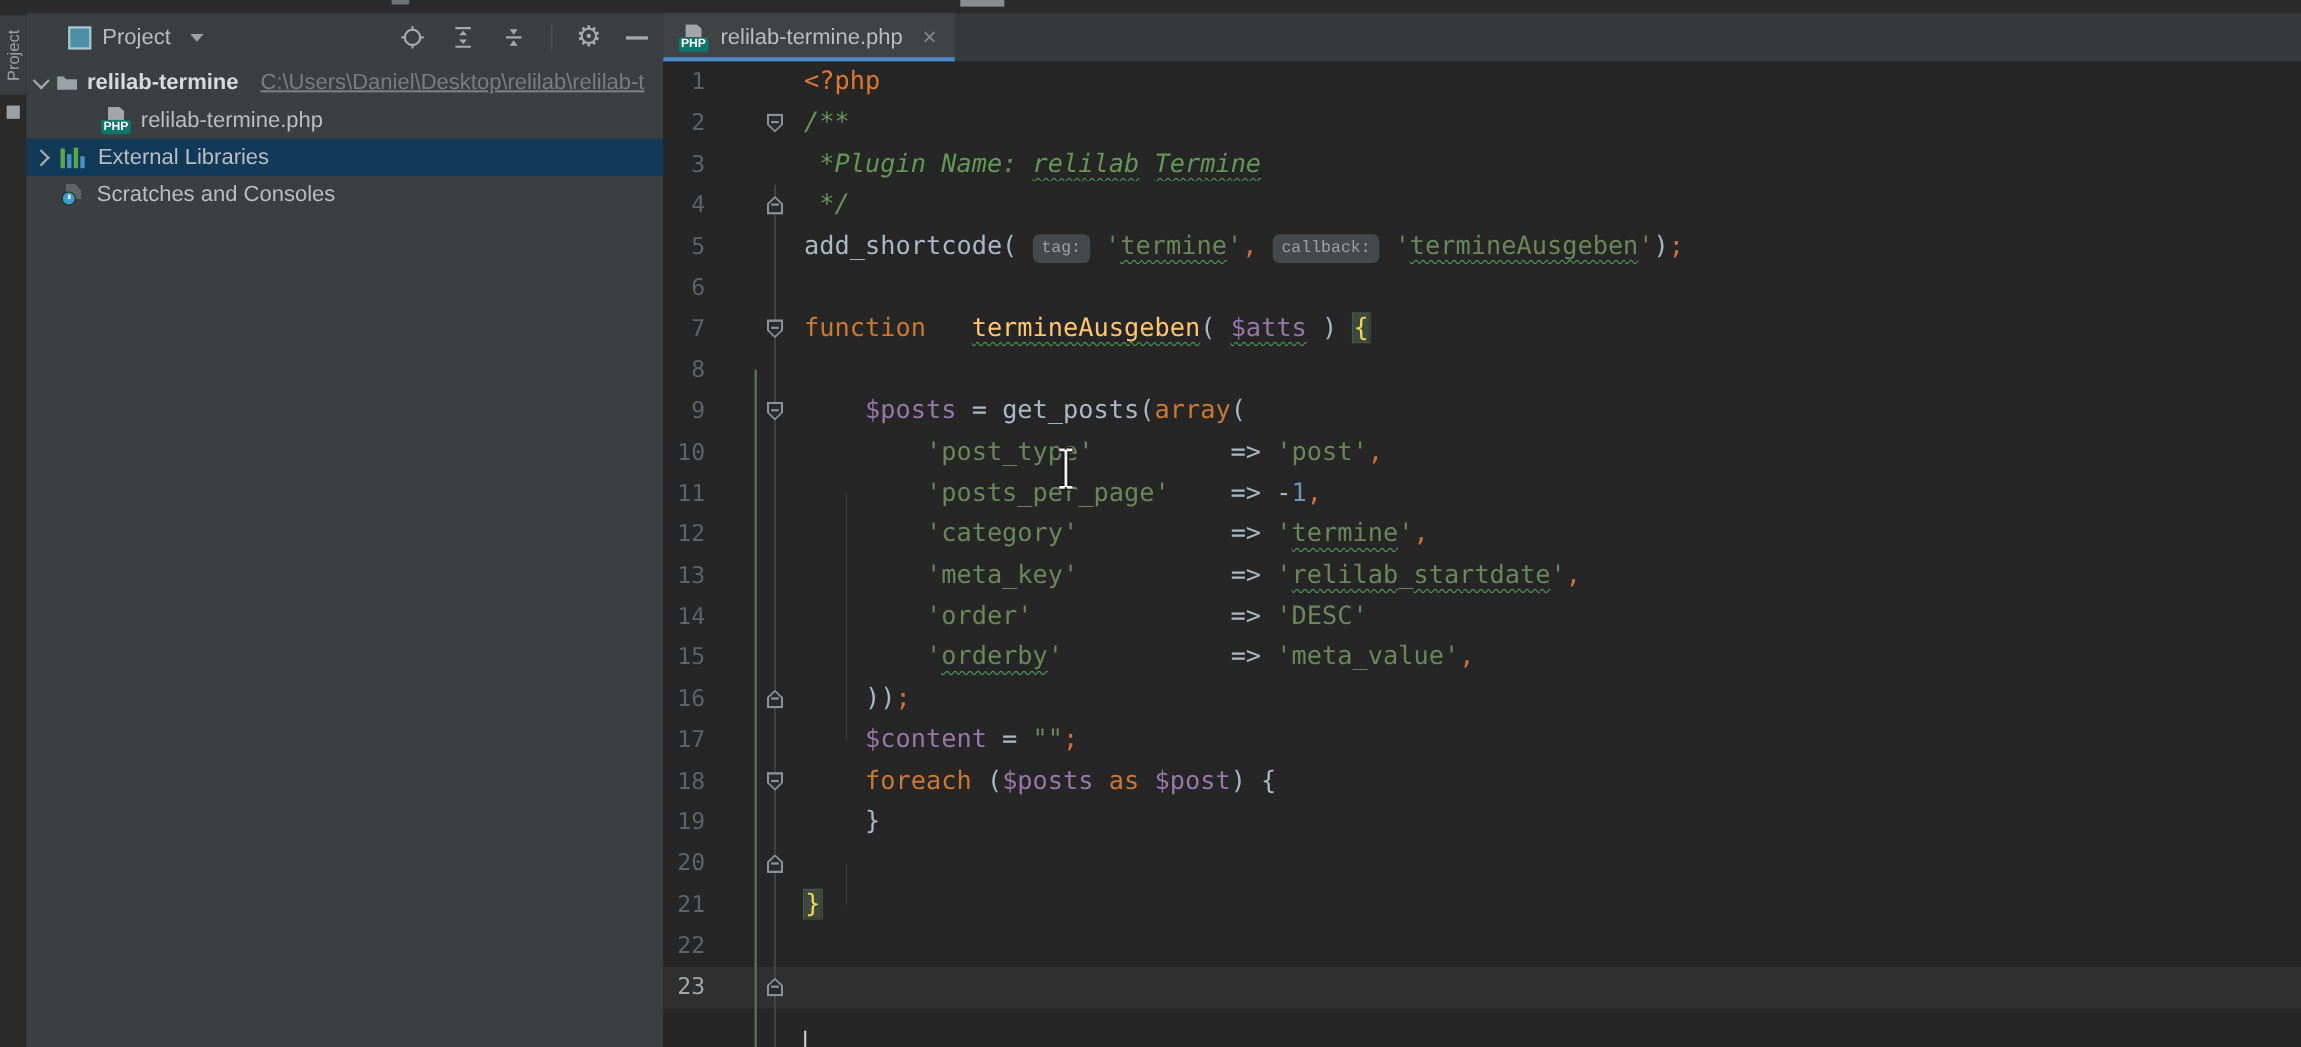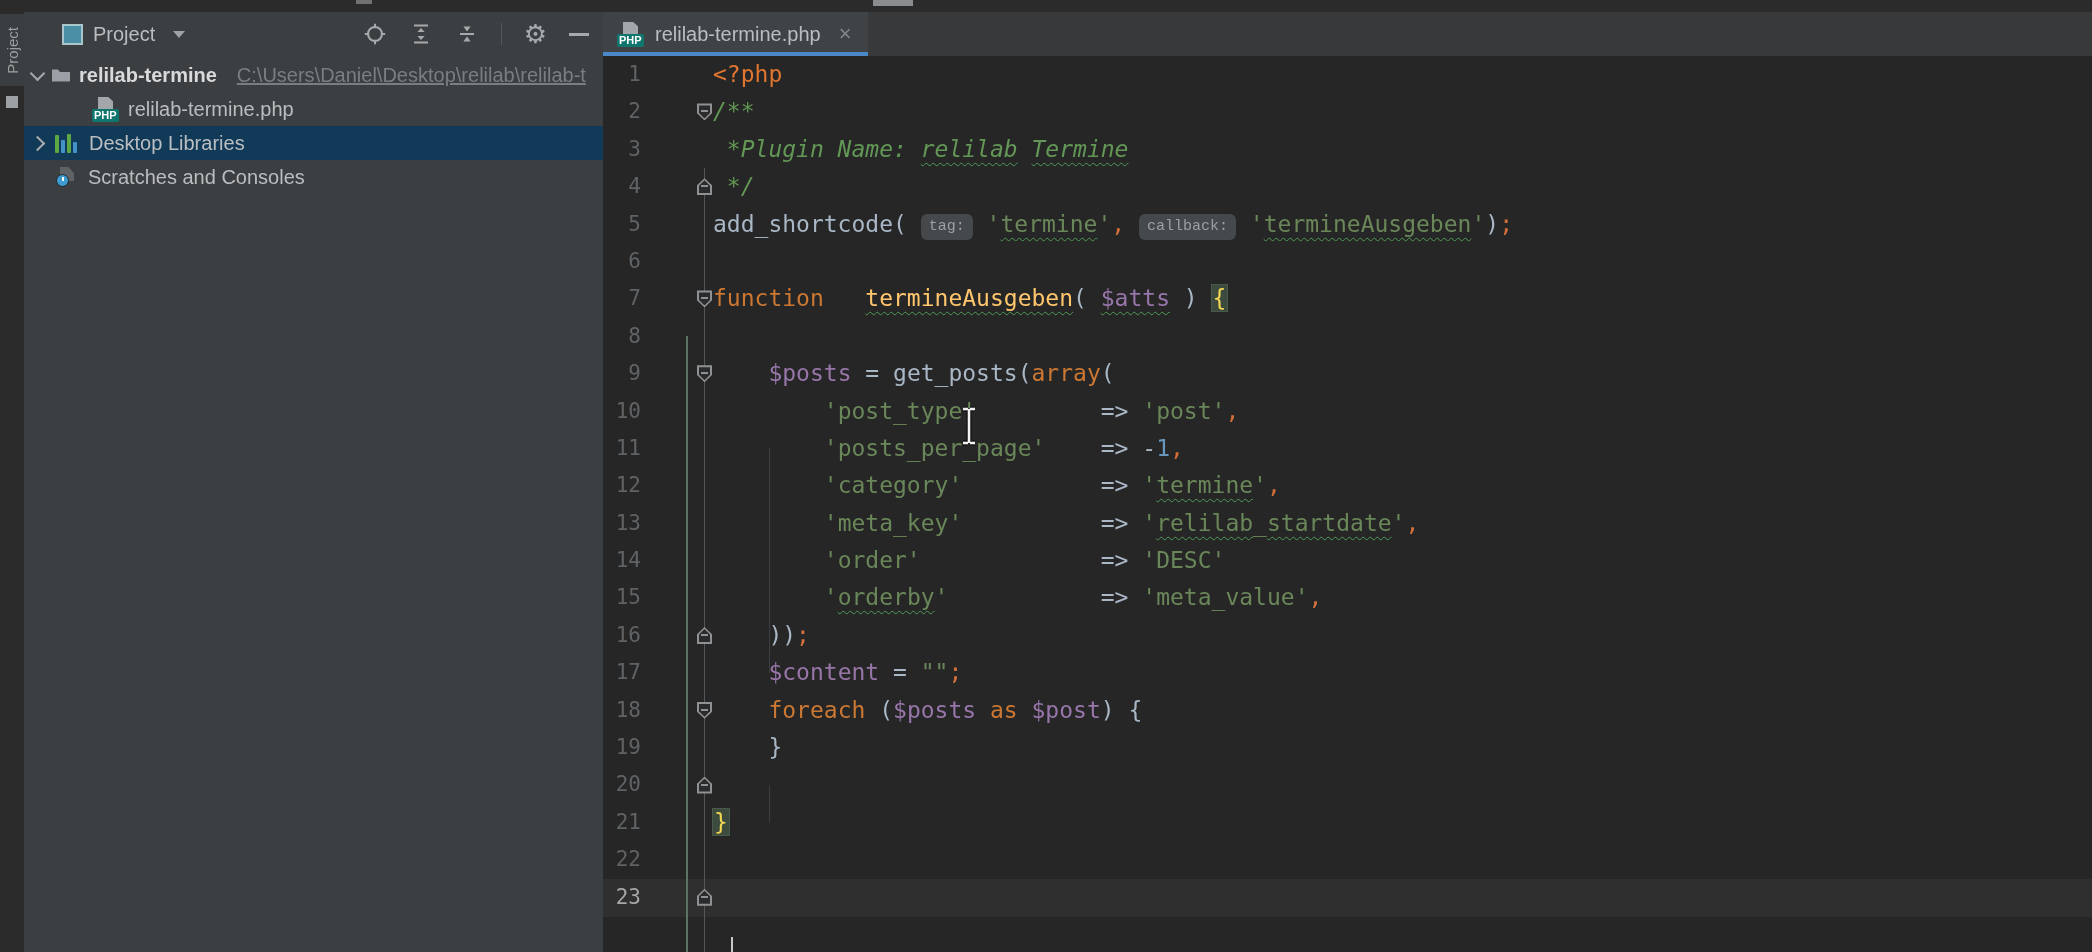--- a/index.html
+++ b/index.html
@@ -63,21 +63,21 @@
   .tab-underline{position:absolute;left:0;bottom:0;width:265px;height:4px;background:#4A88C7;}
   .editor{position:absolute;left:603px;top:56px;width:1489px;height:896px;background:#262626;}
   .cur-line{position:absolute;left:0px;width:1489px;height:38px;background:#2F2F2F;}
   .gutter{position:absolute;left:0;top:0;width:38px;text-align:right;
       font-family:"DejaVu Sans Mono",monospace;font-size:21px;color:#606366;}
   .gutter .ln{height:37.4px;line-height:37.4px;}
   .gutter .ln.cur{color:#A4A6A8;}
   .fold-line{position:absolute;left:101px;width:1px;background:#54575A;}
   .vcs-line{position:absolute;left:83px;width:2px;background:#5C7265;}
   .guide{position:absolute;width:1px;background:#3A3E40;}
-  .code{position:absolute;left:110px;top:0;font-family:"DejaVu Sans Mono",monospace;font-size:23px;}
+  .code{position:absolute;left:128px;top:0;font-family:"DejaVu Sans Mono",monospace;font-size:23px;}
   .code-line{height:37.4px;line-height:37.4px;white-space:pre;}
   .t-tag{color:#E0762F;}
   .t-kw{color:#CC7832;}
   .t-cmt{color:#629755;font-style:italic;}
   .t-str{color:#6A8759;}
   .t-var{color:#9876AA;}
   .t-fn{color:#FFC66D;}
   .t-call{color:#A9B7C6;}
   .t-num{color:#6897BB;}
   .t-pun,.t-op{color:#A9B7C6;}
@@ -162,21 +162,21 @@
         <span>relilab-termine.php</span>
       </div>
       <div class="row selected" style="padding-left:8px;gap:12px;">
         <span class="chev right"></span>
         <span class="bars-icon">
           <span style="height:18px;background:#5DA844;"></span>
           <span style="height:13px;background:#4393C9;"></span>
           <span style="height:19px;background:#5DA844;"></span>
           <span style="height:11px;background:#4393C9;"></span>
         </span>
-        <span>Desktop Libraries</span>
+        <span>External Libraries</span>
       </div>
       <div class="row" style="padding-left:32px;gap:10px;">
         <span class="scratch-icon">
           <span class="scratch-page"></span>
           <span class="scratch-clock"></span>
         </span>
         <span>Scratches and Consoles</span>
       </div>
     </div>
   </div>

